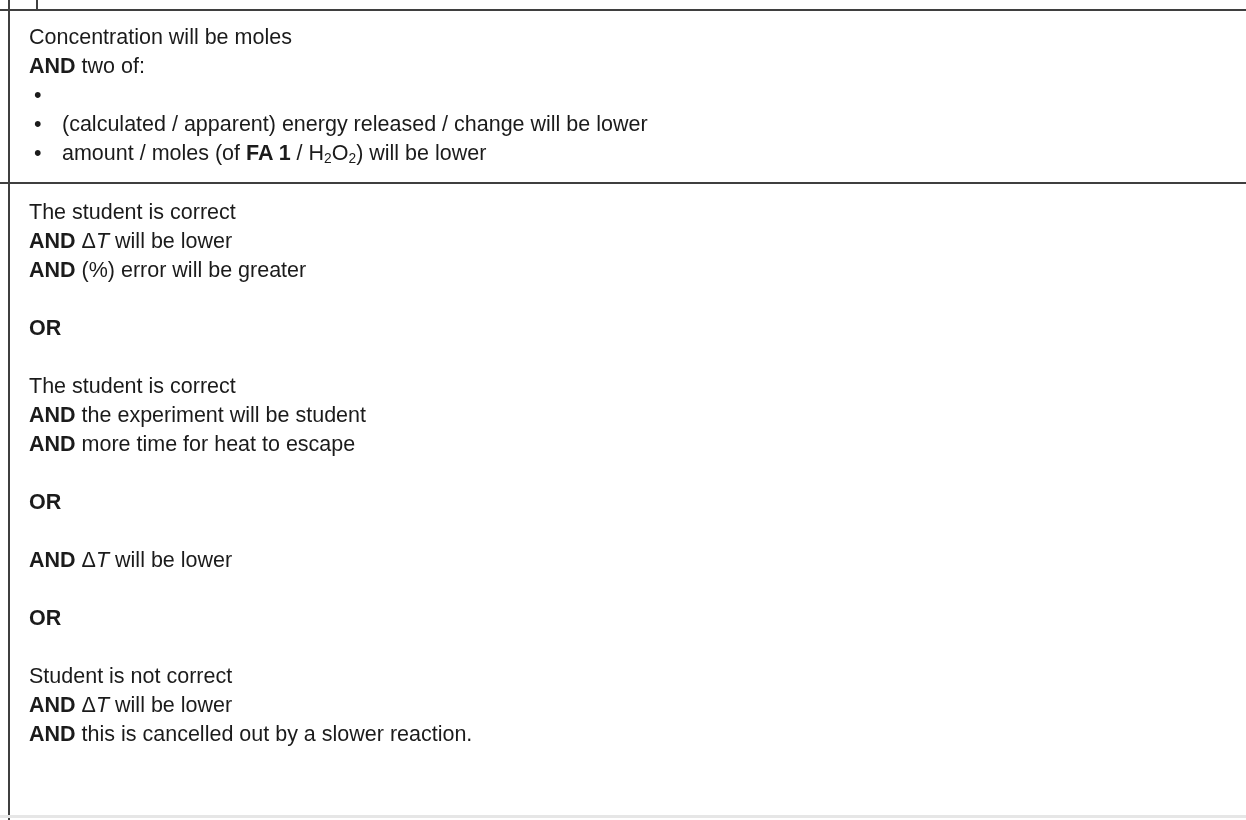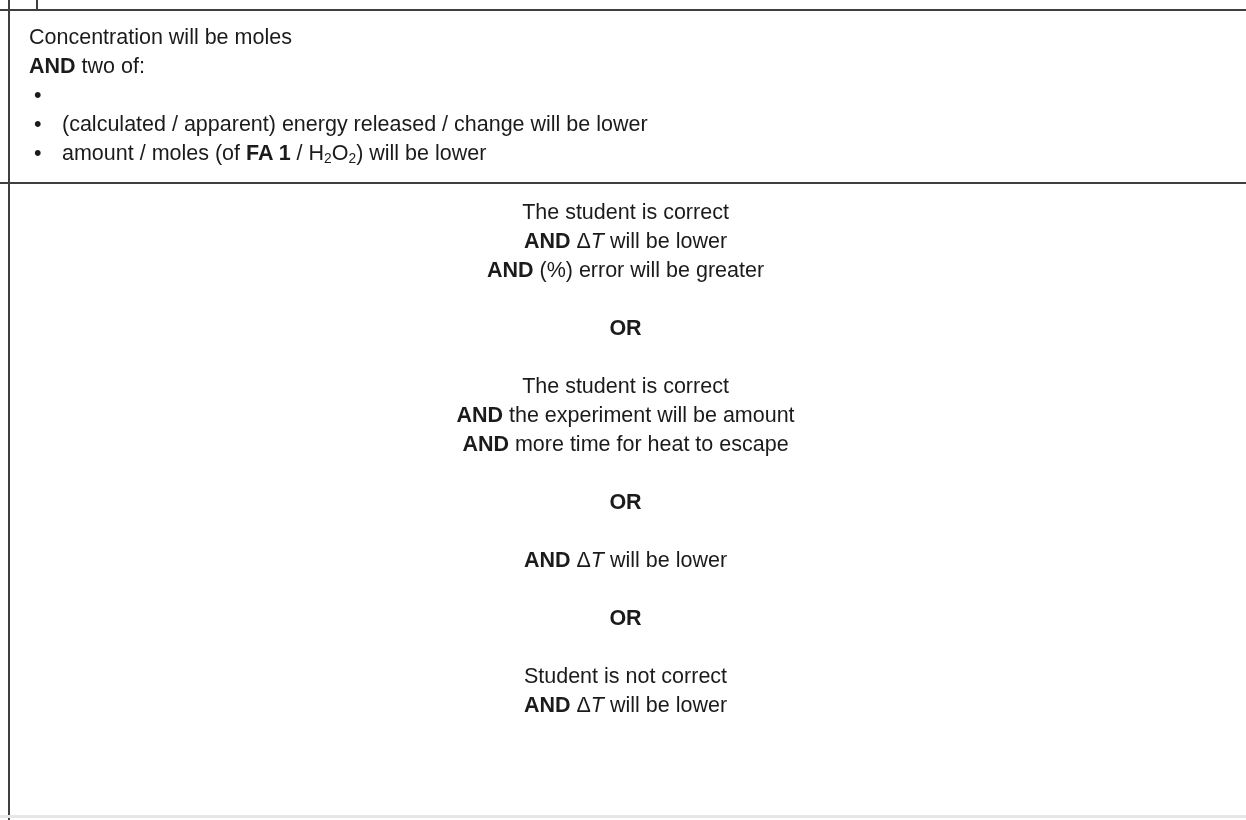--- a/index.html
+++ b/index.html
@@ -9,21 +9,21 @@
     color:#1b1b1b;font-size:21.5px;line-height:29px;
   }
   .vline{position:absolute;left:8px;top:0;width:2px;height:820px;background:#3f3f3f;}
   .vstub{position:absolute;left:36px;top:0;width:2px;height:11px;background:#3f3f3f;}
   .hline{position:absolute;left:0;width:1246px;height:2px;background:#3f3f3f;}
   .hline.top{top:9px;}
   .hline.mid{top:182px;}
   .hline.faint{top:815px;height:3px;background:#e6e6e6;}
   .cell{position:absolute;left:10px;right:0;}
   .row1{top:11px;padding:12px 24px 0 19px;}
-  .row2{top:184px;padding:14px 24px 0 19px;text-align:center;}
+  .row2{top:184px;padding:14px 24px 0 19px;}
   .line{min-height:29px;}
   .bullet{display:flex;}
   .dot{flex:0 0 33px;width:33px;padding-left:5px;box-sizing:border-box;}
   b{font-weight:bold;}
   i{font-style:italic;}
   sub{font-size:0.64em;line-height:0;vertical-align:baseline;position:relative;top:0.2em;}
   .blk{margin:0 0 29px 0;}
   .blk.last{margin-bottom:0;}
   .or-line{margin:4px 0 29px 0;}
 </style>
@@ -74,21 +74,21 @@
 
     <div class="line or-line">
       <b>OR</b>
     </div>
 
     <div class="blk">
       <div class="line">
         <span>The student is correct</span>
       </div>
       <div class="line">
-        <b>AND</b><span> the experiment will be amount</span>
+        <b>AND</b><span> the experiment will be student</span>
       </div>
       <div class="line">
         <b>AND</b><span> more time for heat to escape</span>
       </div>
     </div>
 
     <div class="line or-line">
       <b>OR</b>
     </div>
 
@@ -102,16 +102,19 @@
       <b>OR</b>
     </div>
 
     <div class="blk last">
       <div class="line">
         <span>Student is not correct</span>
       </div>
       <div class="line">
         <b>AND</b><span> </span><span>Δ</span><i>T</i><span> will be lower</span>
       </div>
+      <div class="line">
+        <b>AND</b><span> this is cancelled out by a slower reaction.</span>
+      </div>
     </div>
 
   </div>
 </div>
 
 </body></html>

